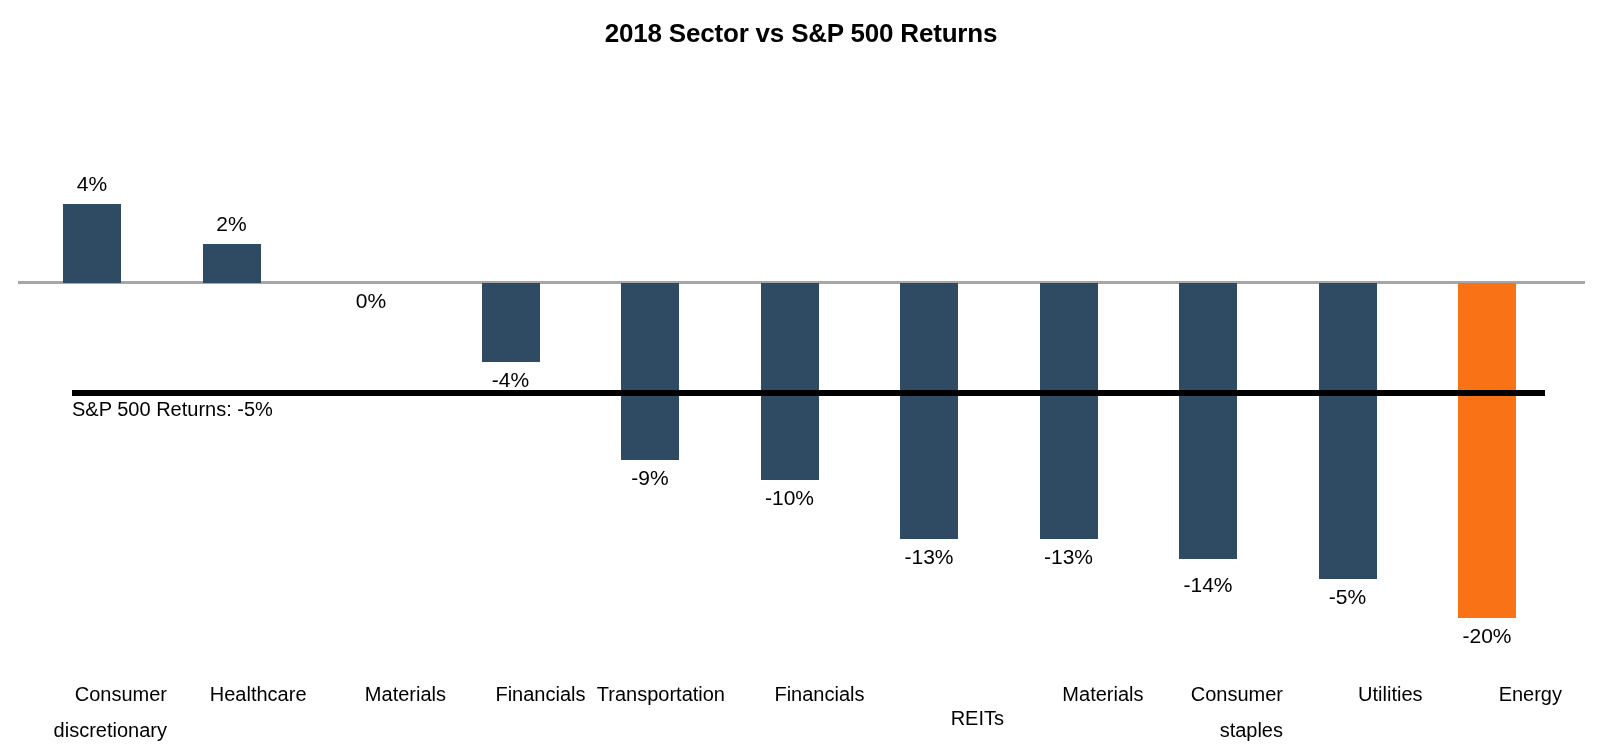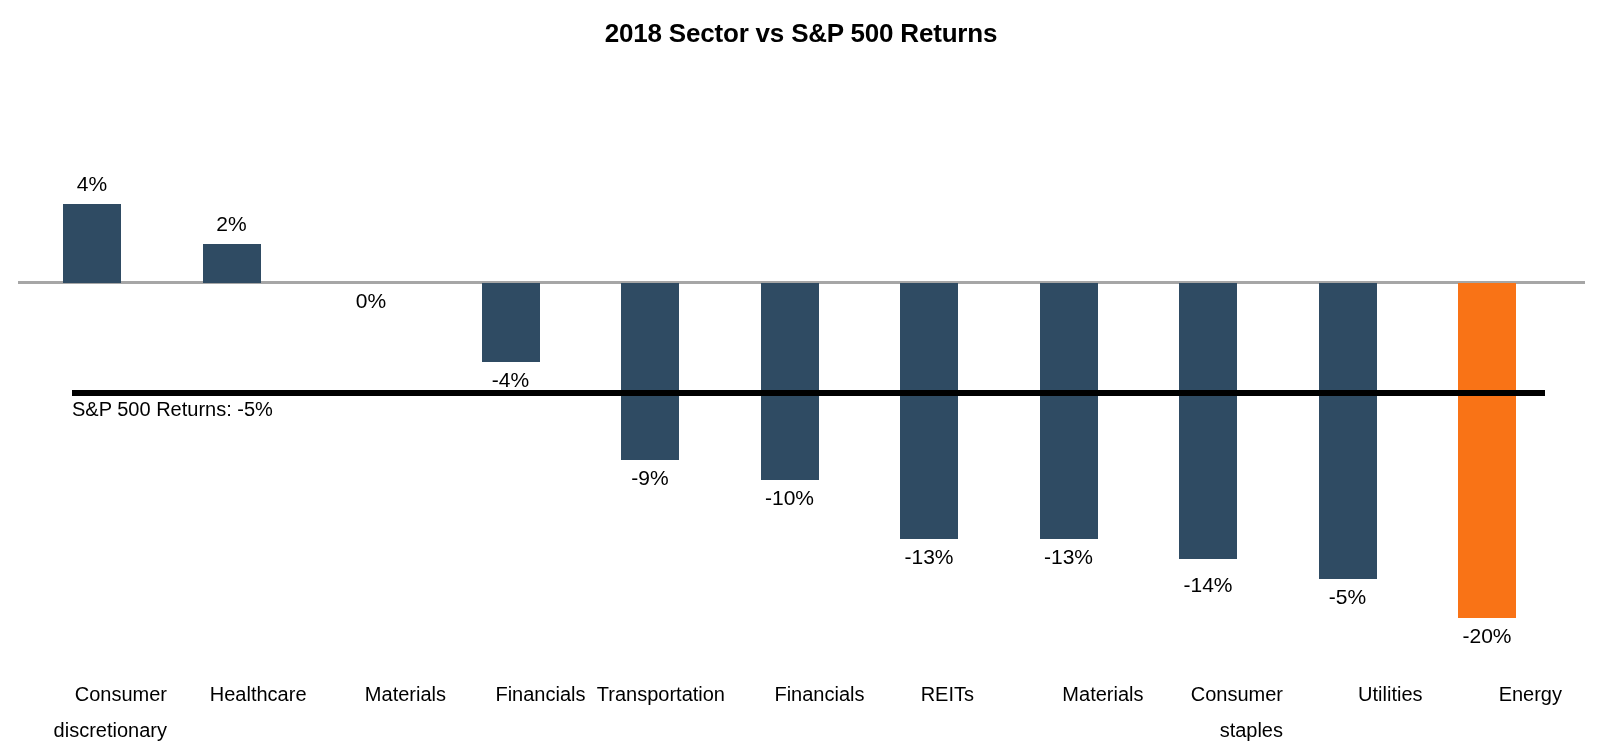--- a/index.html
+++ b/index.html
@@ -163,21 +163,21 @@
     <div id="benchmark-label">S&amp;P 500 Returns: -5%</div>
 
     <div id="labels-layer">
         <div class="cat-label" style="left: 17px;">Consumer
 discretionary</div>
         <div class="cat-label" style="left: 156.5px;">Healthcare</div>
         <div class="cat-label" style="left: 296px;">Materials</div>
         <div class="cat-label" style="left: 435.5px;">Financials</div>
         <div class="cat-label" style="left: 575px;">Transportation</div>
         <div class="cat-label" style="left: 714.5px;">Financials</div>
-        <div class="cat-label" style="left: 824px;">REITs</div>
+        <div class="cat-label" style="left: 854px; margin-top: 24px;">REITs</div>
         <div class="cat-label" style="left: 993.5px;">Materials</div>
         <div class="cat-label" style="left: 1133px;">Consumer
 staples</div>
         <div class="cat-label" style="left: 1272.5px;">Utilities</div>
         <div class="cat-label" style="left: 1412px;">Energy</div>
       </div>
 
   </div>
 </div>
 

